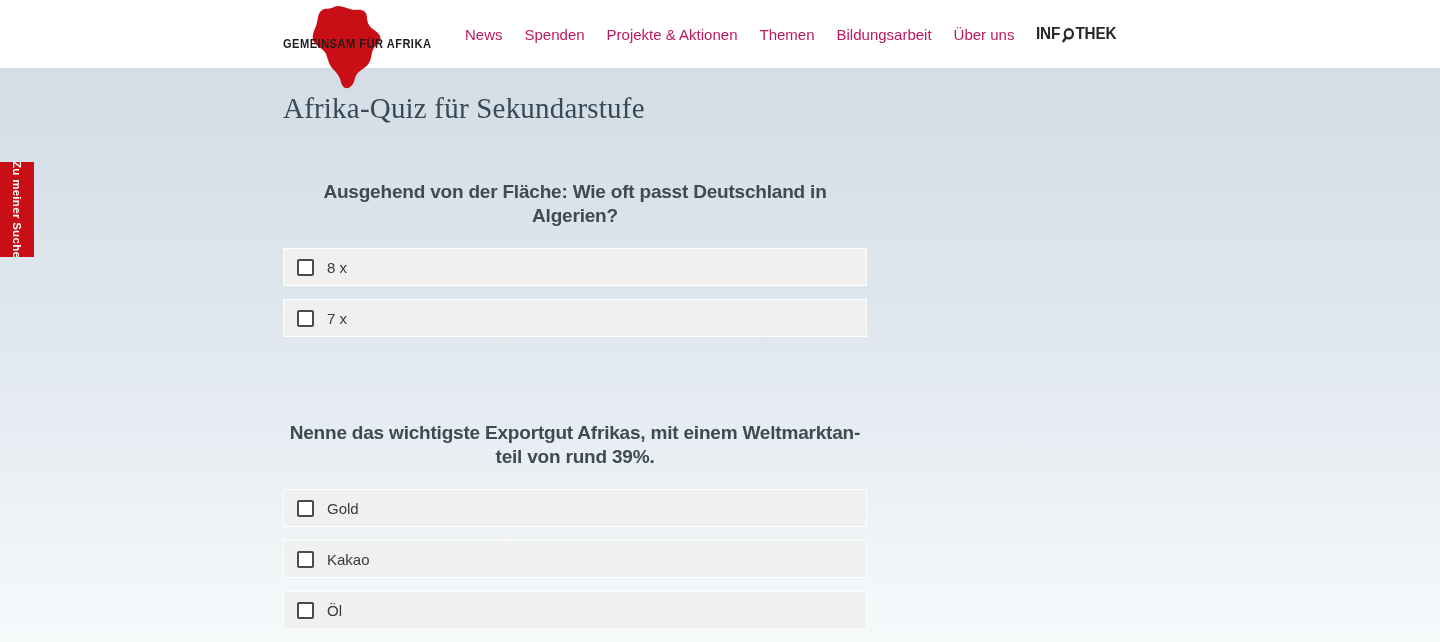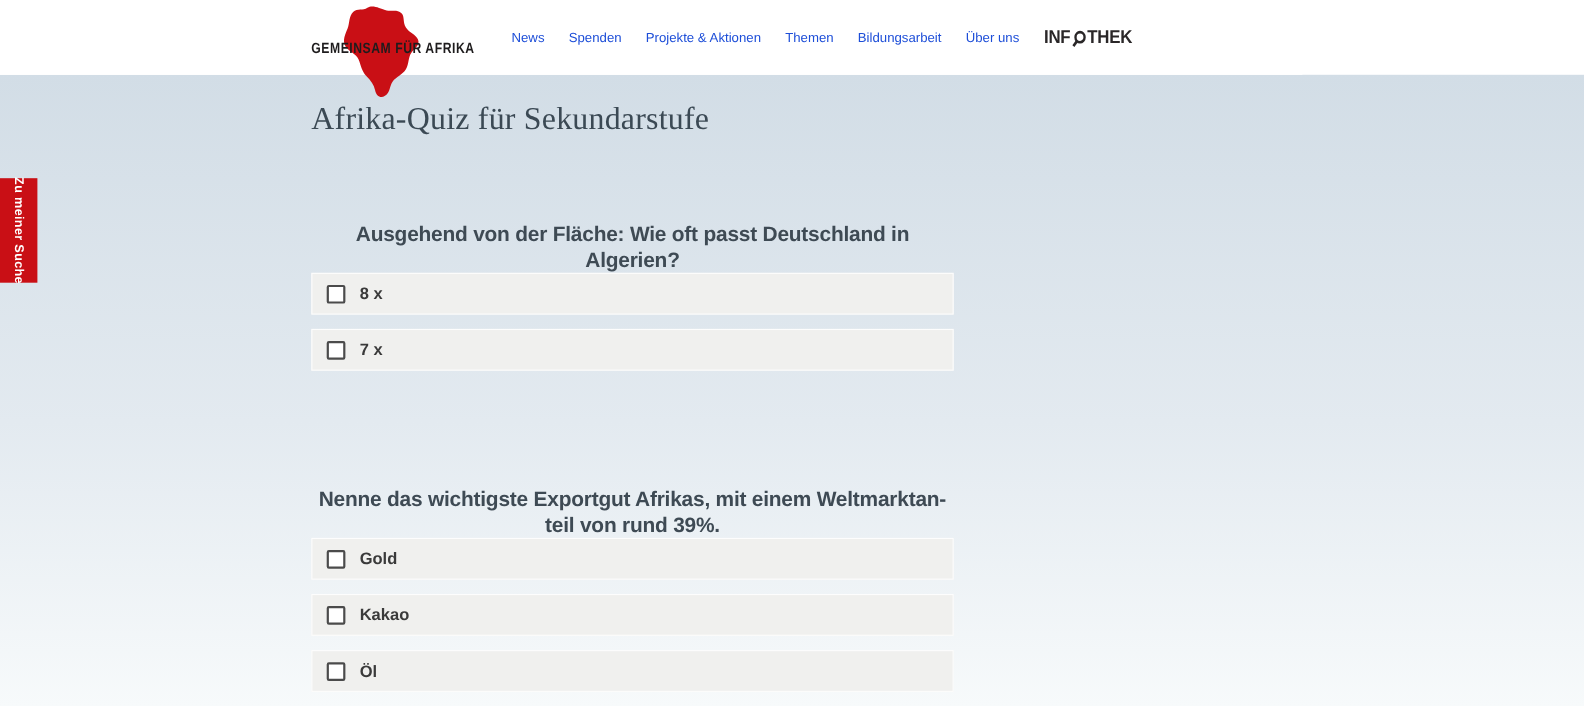--- a/index.html
+++ b/index.html
@@ -26,21 +26,21 @@
     position: absolute; left: 0; top: 36px; z-index: 2;
     font-size: 13.5px; font-weight: bold; color: #1e1c1d;
     letter-spacing: 0.6px; white-space: nowrap;
     transform: scaleX(0.82); transform-origin: left center;
   }
   .nav {
     position: absolute; left: 465px; top: 0; height: 68px;
     display: flex; align-items: center; gap: 22px; z-index: 6;
   }
   .nav-item {
-    font-size: 12px; color: #1d4ed8; white-space: nowrap; cursor: pointer;
+    font-size: 15px; color: #be185d; white-space: nowrap; cursor: pointer;
   }
   .infothek {
     display: flex; align-items: center; cursor: pointer;
     font-size: 17px; font-weight: bold; color: #2a2728;
     letter-spacing: -0.2px;
     transform: scaleX(0.9); transform-origin: left center;
   }
   .infothek svg { margin: 2px 1px 0 1px; display: block; }
 
   
@@ -70,21 +70,21 @@
     position: absolute; left: 283px; top: 24px;
     font-family: "Liberation Serif", serif;
     font-size: 29px; font-weight: normal; color: #3b4954;
     letter-spacing: 0.2px;
   }
   .question {
     position: absolute; left: 283px; width: 584px;
     text-align: center;
     font-size: 19px; font-weight: bold; color: #3e4a54;
     line-height: 24px; letter-spacing: -0.2px;
-    -webkit-hyphens: manual; hyphens: manual; margin-top: 22px;
+    -webkit-hyphens: manual; hyphens: manual;
   }
   .q1 { top: 112px; }
   .q2 { top: 353px; }
 
   .options { position: absolute; left: 283px; width: 584px; }
   .opts1 { top: 180px; }
   .opts2 { top: 421px; }
   .option-row {
     width: 584px; height: 38px; margin-bottom: 13px;
     background: #f0f0ee;
@@ -93,21 +93,21 @@
     padding-left: 13px; cursor: pointer;
   }
   .checkbox {
     width: 17px; height: 17px;
     background: #ffffff;
     border: 2px solid #4b4b4b; border-radius: 2px;
     flex: 0 0 auto; cursor: pointer;
   }
   .option-label {
     margin-left: 13px;
-    font-size: 15px; font-weight: bold; color: #3a3a3a;
+    font-size: 15px; font-weight: normal; color: #3a3a3a;
   }
 </style>
 </head>
 <body>
 
 <div class="page">
 
   <div class="main"></div>
 
   <div class="header">

